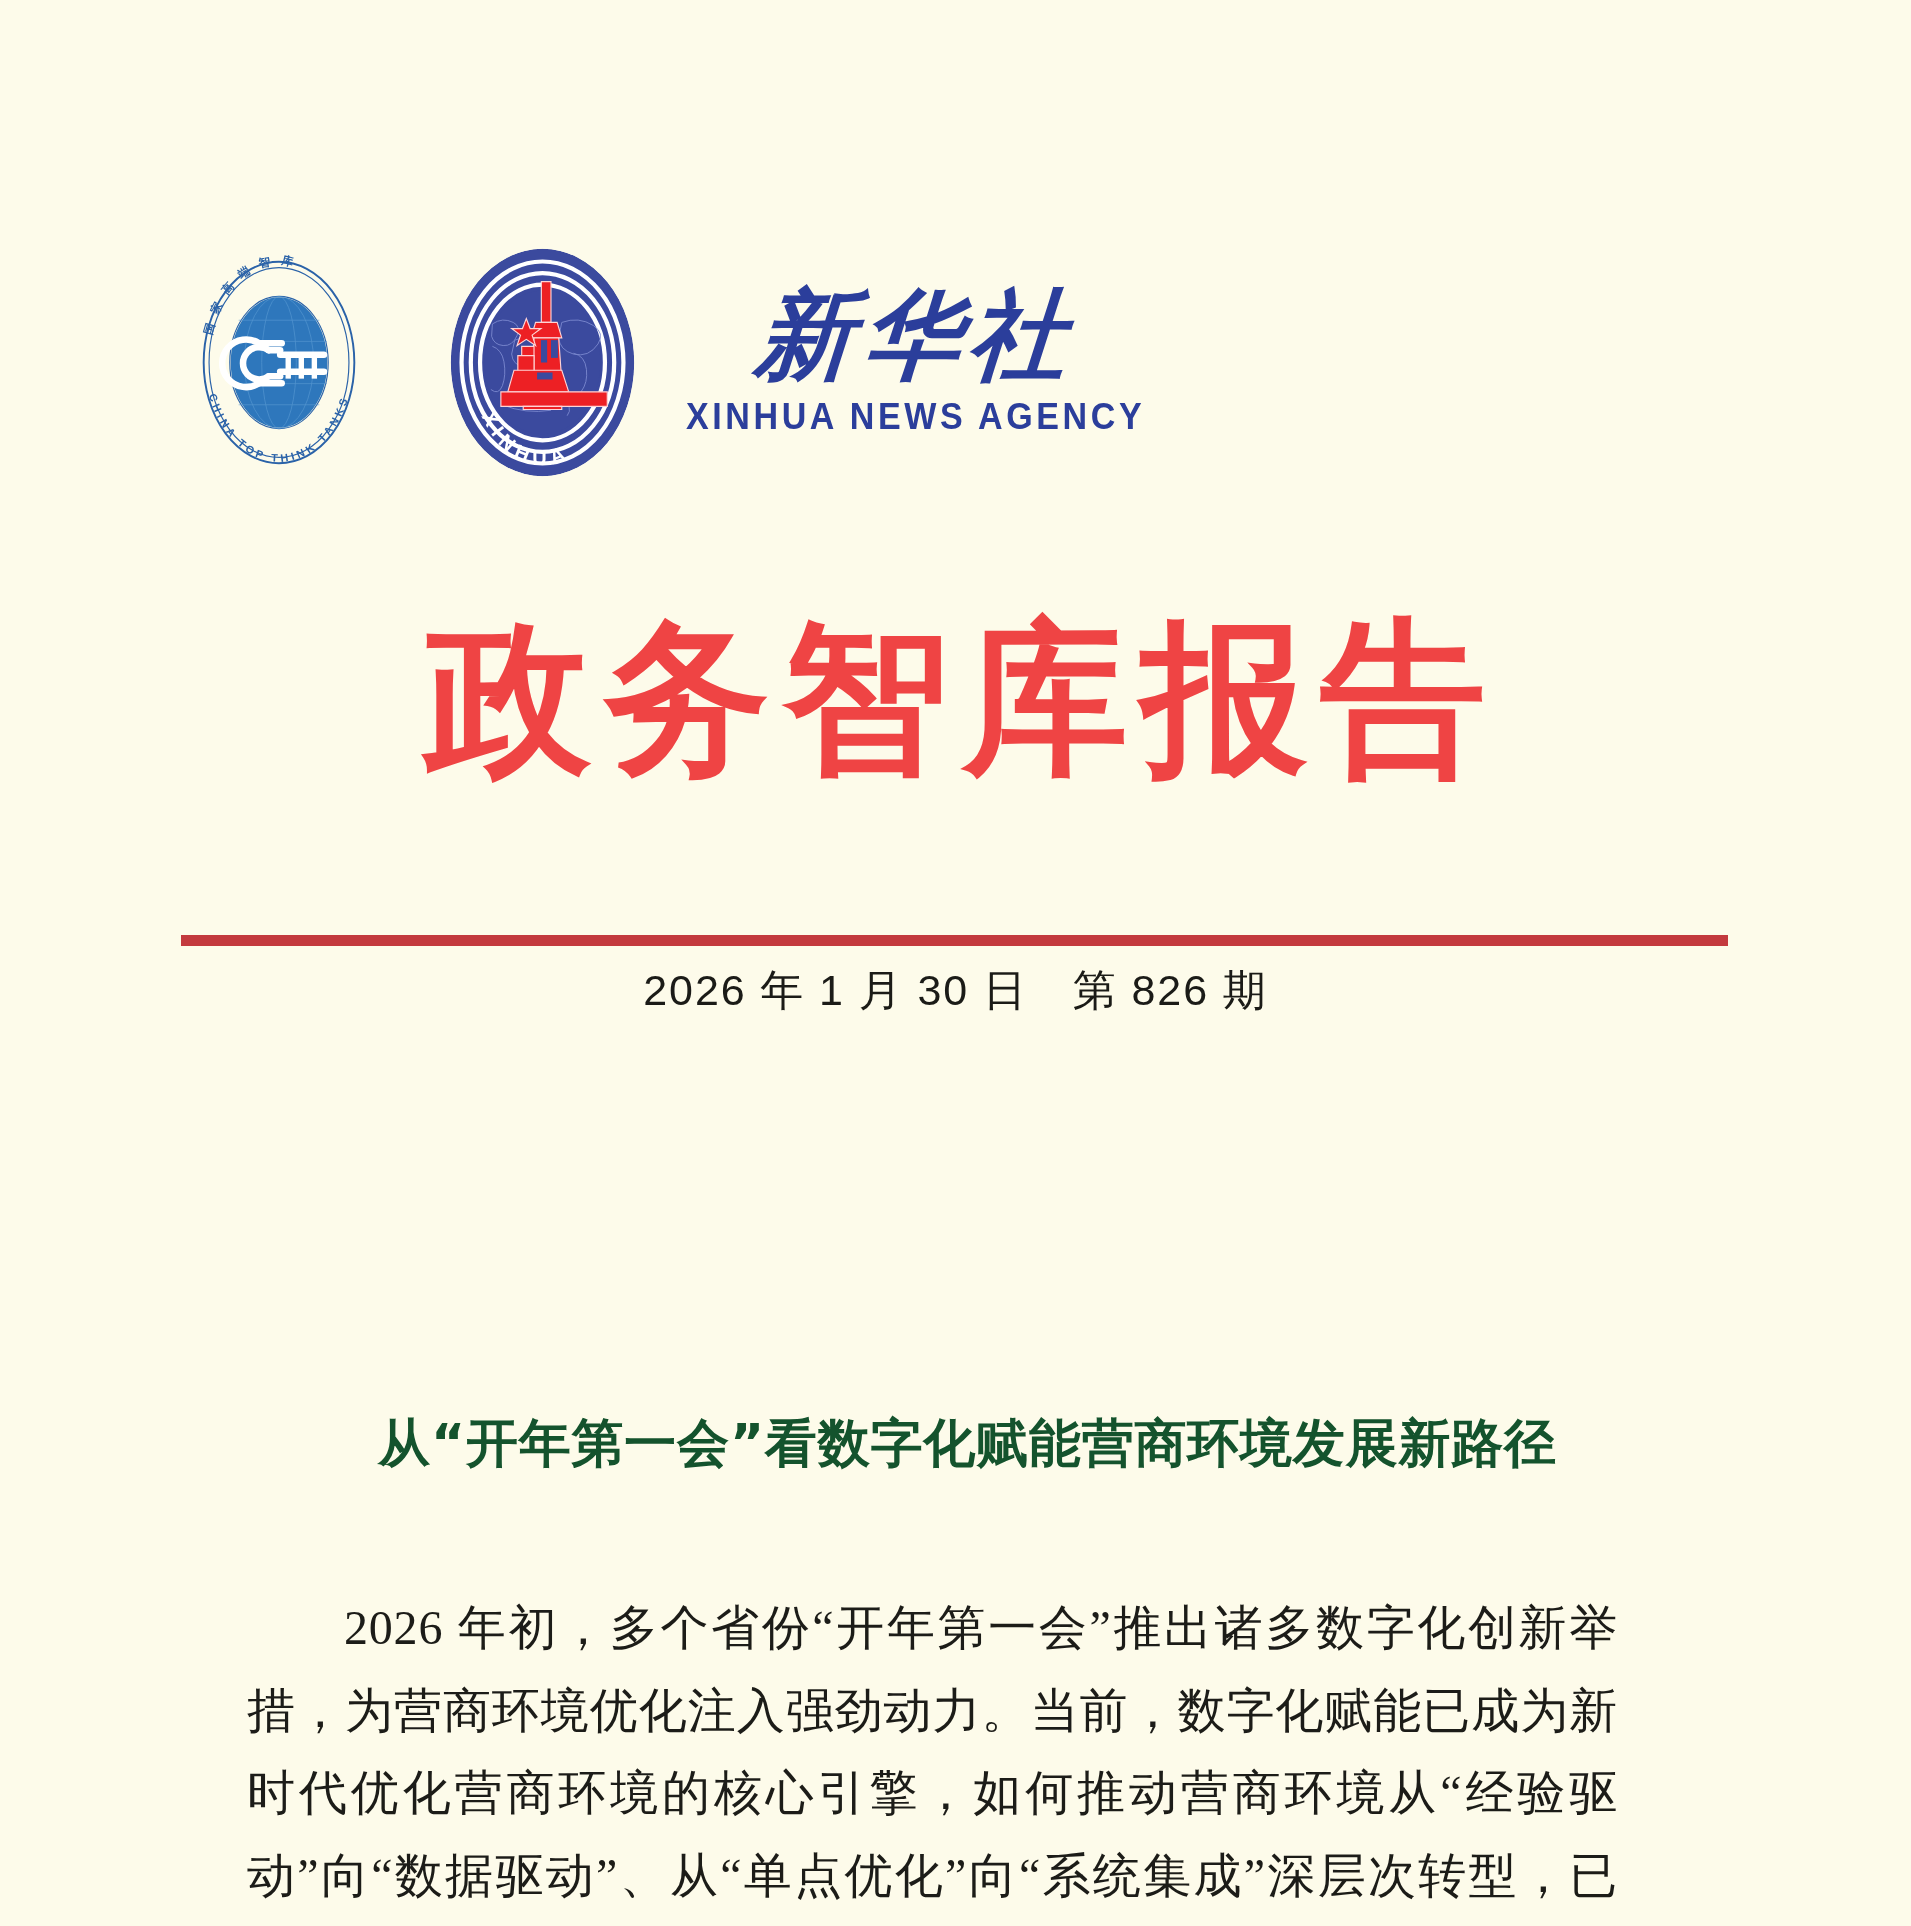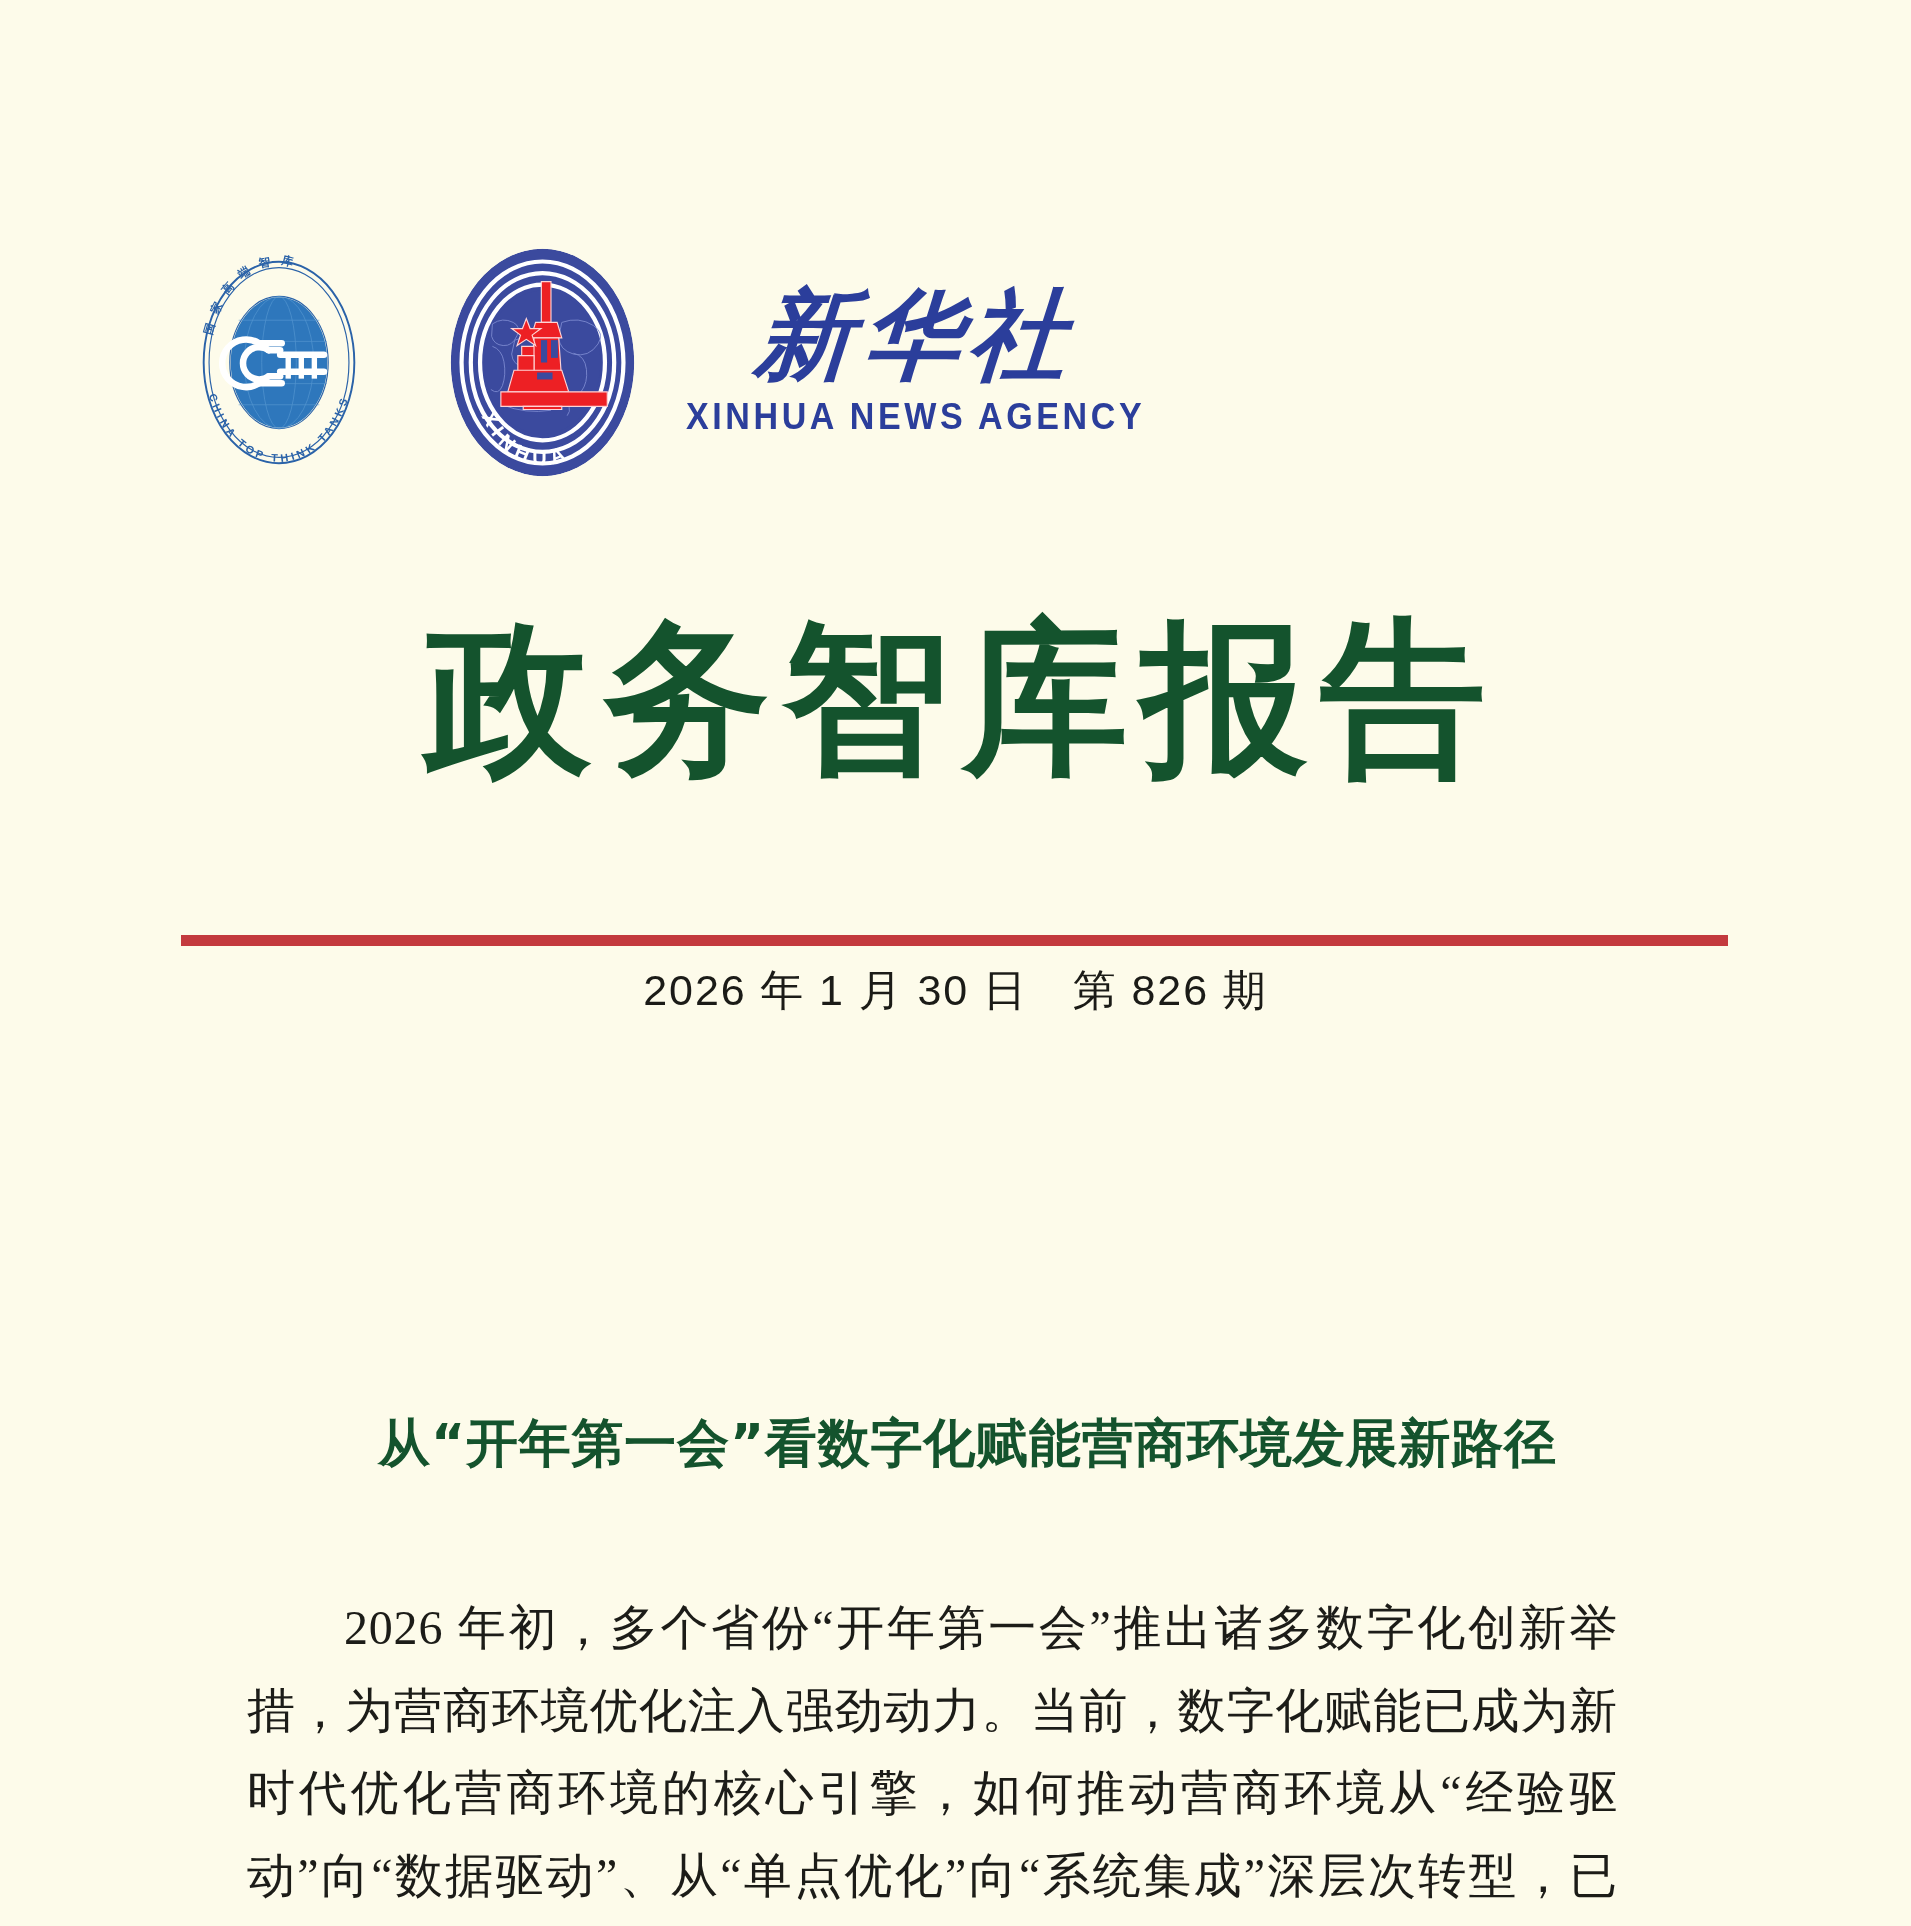--- a/index.html
+++ b/index.html
@@ -84,21 +84,21 @@
   .report-title {
     position: absolute;
     left: 0;
     top: 616px;
     width: 100%;
     text-align: center;
     font-family: "DejaVu Sans", "Liberation Sans", sans-serif;
     font-weight: 700;
     font-size: 166px;
     line-height: 1.0;
-    color: #14532d;
+    color: #ef4444;
     letter-spacing: 13px;
     text-indent: 13px;
     white-space: nowrap;
   }
 
   .title-rule {
     position: absolute;
     left: 181px;
     top: 935px;
     width: 1547px;

